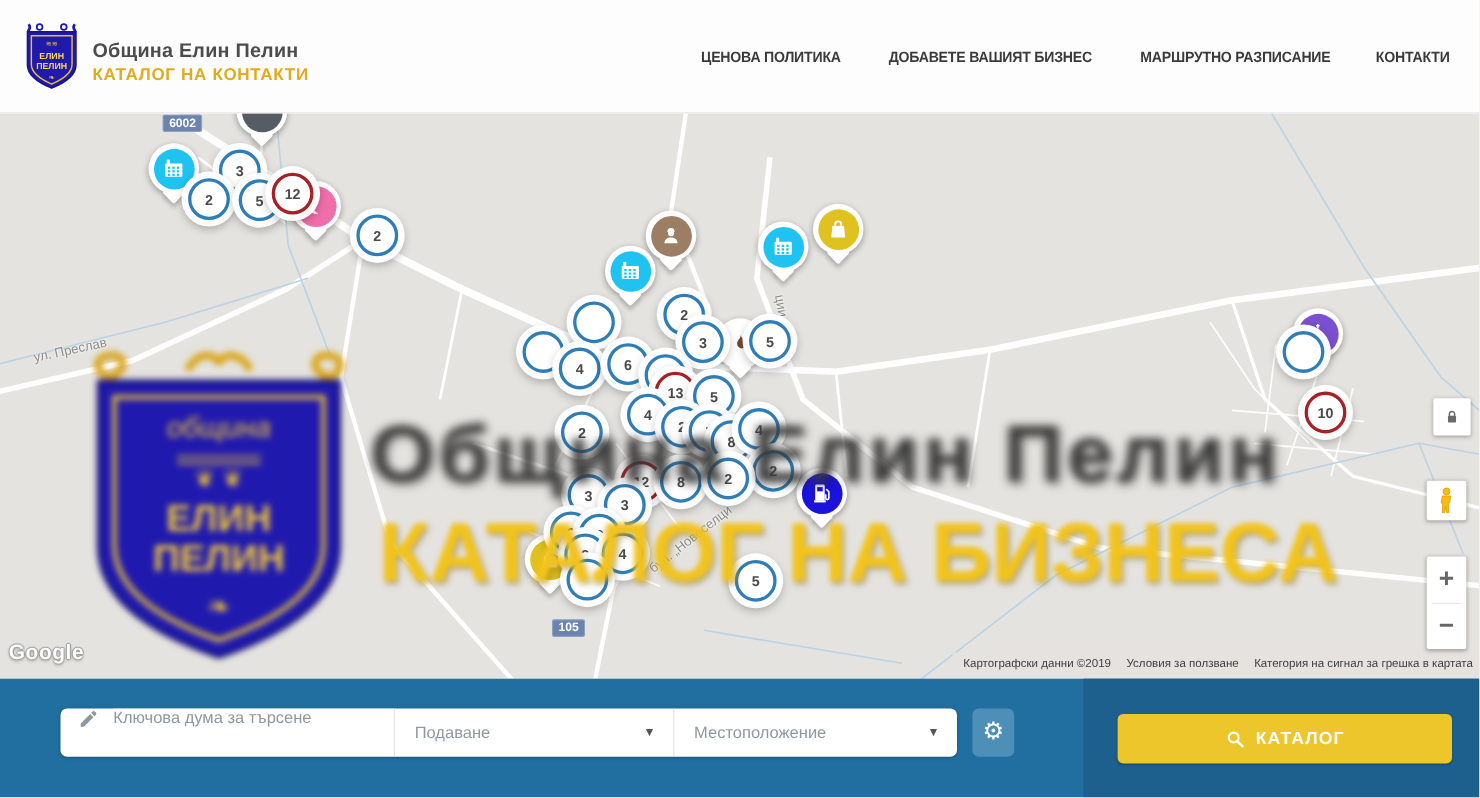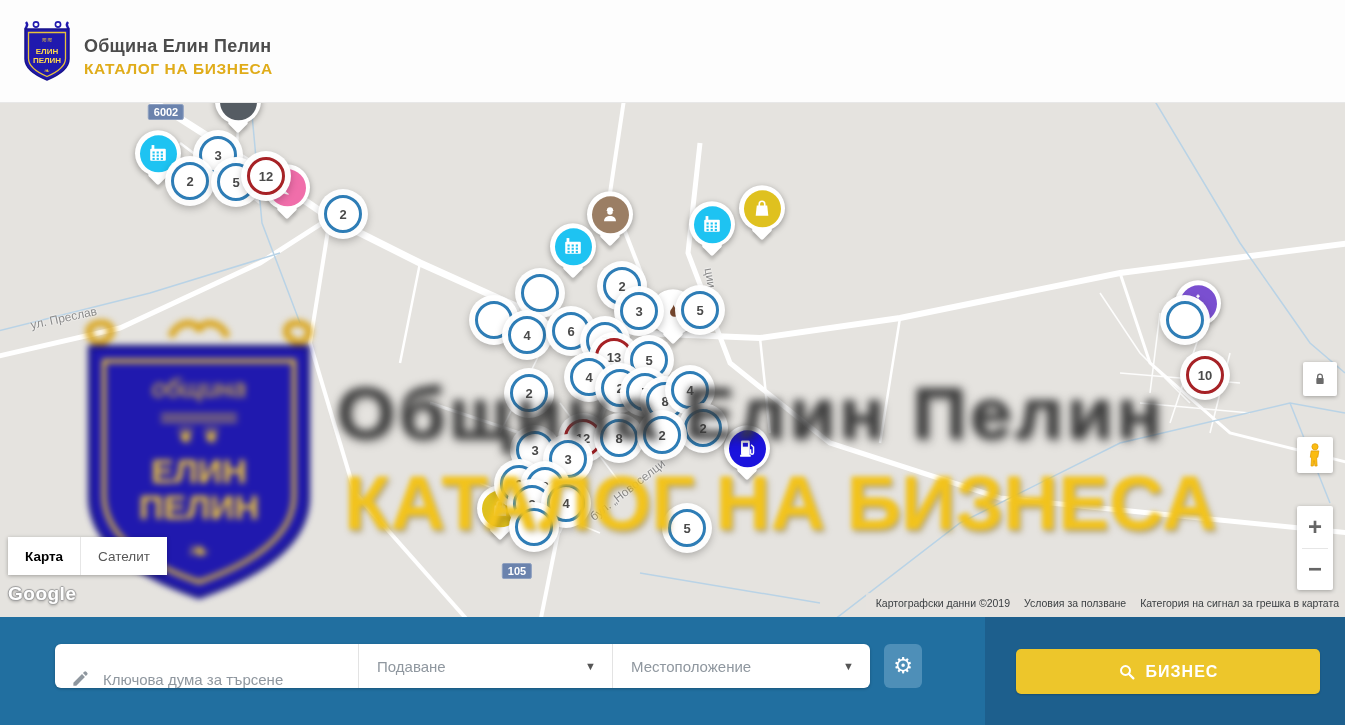--- a/index.html
+++ b/index.html
@@ -74,21 +74,21 @@
   #ctl-zoom { left:1297px; top:403px; width:36px; height:84px; flex-direction:column; cursor:default; }
   .zoom-btn { width:36px; height:42px; display:flex; align-items:center; justify-content:center;
               font-size:24px; font-weight:700; color:#666; cursor:pointer; }
   #zoom-divider { width:26px; height:1px; background:#e6e6e6; }
 
   
   #searchbar { position:absolute; left:0; top:617px; width:1345px; height:108px; background:#216fa0; z-index:30; }
   #searchbar-dark { position:absolute; left:985px; top:0; width:360px; height:108px; background:#1d5f8d; }
   #search-fields { position:absolute; left:55px; top:27px; width:815px; height:44px; background:#fff;
                    border-radius:6px; display:flex; box-shadow:0 1px 3px rgba(0,0,0,.25); overflow:hidden; }
-  .sf-keyword { flex:0 0 303px; display:flex; align-items:flex-end; padding-left:16px; }
+  .sf-keyword { flex:0 0 303px; display:flex; align-items:flex-start; padding-left:16px; }
   .sf-keyword svg { width:19px; height:19px; flex:0 0 auto; }
   .sf-keyword input { border:none; outline:none; flex:1; margin-left:13px; font-size:15px; color:#444;
                       font-family:"Liberation Sans",sans-serif; }
   .sf-keyword input::placeholder { color:#8f979f; }
   .sf-select { display:flex; align-items:center; justify-content:space-between; padding:0 16px 0 18px;
                border-left:1px solid #e3e3e3; cursor:pointer; }
   .sf-cat { flex:0 0 254px; } .sf-loc { flex:1; }
   .sf-select .sel-label { font-size:15px; color:#8f979f; }
   .sf-select .arrow { font-size:11px; color:#555; }
   #gear-btn { position:absolute; left:884px; top:27px; width:38px; height:44px; background:#4e8fb8;
@@ -113,23 +113,29 @@
         <circle cx="36" cy="3.5" r="2.6" fill="none" stroke="#2019ae" stroke-width="1.6"></circle>
         <path d="M3 8 h44 v30 q0 12 -22 21 q-22 -9 -22 -21 z" fill="#2019ae" stroke="#1a148c" stroke-width="1.5"></path>
         <path d="M6.5 11.5 h37 v26 q0 10 -18.5 18 q-18.5 -8 -18.5 -18 z" fill="none" stroke="#e8c23a" stroke-width="1.3"></path>
         <text x="25" y="21" font-size="6.5" fill="#e8c23a" text-anchor="middle" font-family="DejaVu Sans">≋≋</text>
         <text x="25" y="33" font-size="8" font-weight="bold" fill="#ffd84d" text-anchor="middle">ЕЛИН</text>
         <text x="25" y="42" font-size="8" font-weight="bold" fill="#ffd84d" text-anchor="middle">ПЕЛИН</text>
         <text x="25" y="52" font-size="7" fill="#e8c23a" text-anchor="middle" font-family="DejaVu Sans">❧</text>
       </svg>
       <div class="logo-text">
         <div class="logo-title">Община Елин Пелин</div>
-        <div class="logo-sub">КАТАЛОГ НА БИЗНЕСА</div>
+        <div class="logo-sub">КАТАЛОГ НА КОНТАКТИ</div>
       </div>
     </div>
+    <nav id="nav">
+      <a class="nav-item">ЦЕНОВА ПОЛИТИКА</a>
+      <a class="nav-item">ДОБАВЕТЕ ВАШИЯТ БИЗНЕС</a>
+      <a class="nav-item">МАРШРУТНО РАЗПИСАНИЕ</a>
+      <a class="nav-item">КОНТАКТИ</a>
+    </nav>
   </div>
 
   <div id="map">
     <svg id="roads" width="1345" height="514">
       <g stroke="#ffffff" fill="none">
         <path d="M140 -10 L250 60 L330 115 L420 160 L520 205" stroke-width="7"></path>
         <path d="M-10 255 L120 225 L260 160 L330 115" stroke-width="5"></path>
         <path d="M330 115 L310 240 L355 390 L470 520" stroke-width="4"></path>
         <path d="M520 205 L640 230 L760 235 L900 215 L1120 170 L1350 140" stroke-width="6"></path>
         <path d="M625 -10 L610 90 L645 180 L610 290 L560 420 L540 520" stroke-width="4"></path>
@@ -323,24 +329,20 @@
       <text x="123" y="82" font-size="26" fill="#e8c23a" text-anchor="middle" font-style="italic">община</text>
       <path d="M85 100 h76 M85 106 h76" stroke="#e8c23a" stroke-width="2"></path>
       <text x="123" y="128" font-size="22" fill="#e8c23a" text-anchor="middle" font-family="DejaVu Sans">❦ ❦</text>
       <text x="123" y="168" font-size="34" font-weight="bold" fill="#f0c83e" text-anchor="middle">ЕЛИН</text>
       <text x="123" y="204" font-size="34" font-weight="bold" fill="#f0c83e" text-anchor="middle">ПЕЛИН</text>
       <text x="123" y="245" font-size="26" fill="#e8c23a" text-anchor="middle" font-family="DejaVu Sans">❧</text>
     </svg>
     <div id="wm-line1">Община Елин Пелин</div>
     <div id="wm-line2">КАТАЛОГ НА БИЗНЕСА</div>
 
-    <div id="maptype">
-      <div class="mt-btn active">Карта</div>
-      <div class="mt-btn inactive">Сателит</div>
-    </div>
 
     <div id="google-logo">Google</div>
 
     <div id="attribution">
       <span>Картографски данни ©2019</span>
       <span>Условия за ползване</span>
       <span>Категория на сигнал за грешка в картата</span>
     </div>
 
     <div class="ctl-box" id="ctl-lock">
@@ -386,17 +388,17 @@
 
     <button id="gear-btn">
       <span>⚙</span>
     </button>
 
     <button id="search-btn">
       <svg viewBox="0 0 24 24">
         <circle cx="10" cy="10" r="6" fill="none" stroke="#fff" stroke-width="2.6"></circle>
         <path d="M14.6 14.6 L20.5 20.5" stroke="#fff" stroke-width="3" stroke-linecap="round"></path>
       </svg>
-      <span class="lbl">БИЗНЕС</span>
+      <span class="lbl">КАТАЛОГ</span>
     </button>
   </div>
 
 </div>
 
 </body></html>

